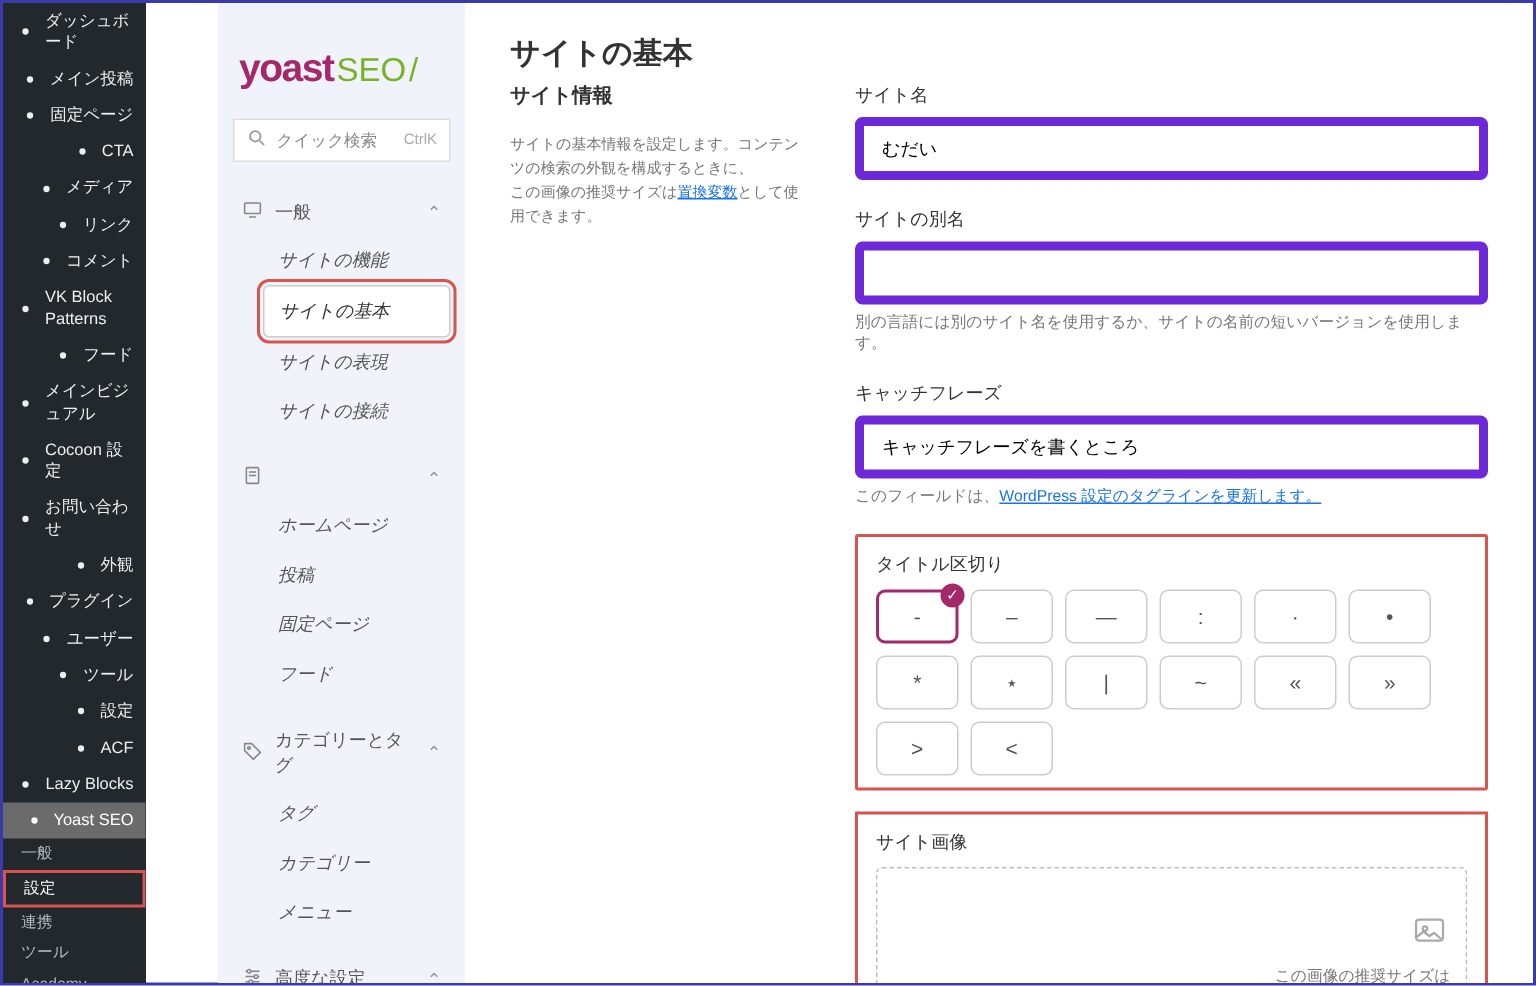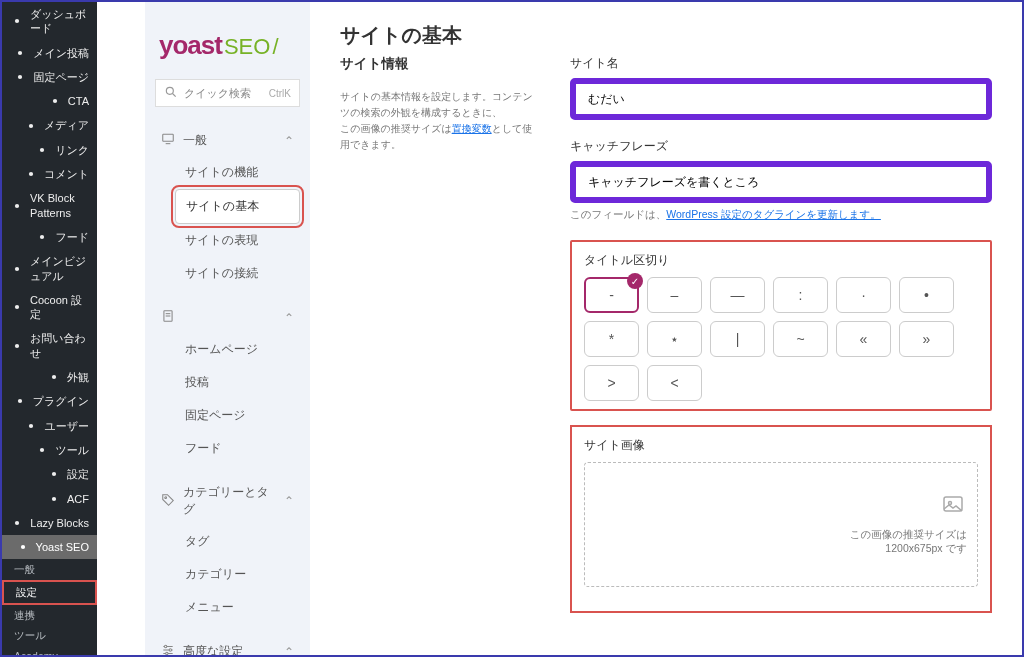--- a/index.html
+++ b/index.html
@@ -20,21 +20,21 @@
     .yoast-sidebar::-webkit-scrollbar { width: 0; }
     .logo { display: flex; align-items: baseline; gap: 2px; margin-bottom: 18px; padding: 0 4px; }
     .logo-y { color: #a4286a; font-weight: 900; font-size: 26px; letter-spacing: -1px; }
     .logo-seo { color: #77b227; font-weight: 400; font-size: 22px; }
     .logo-slash { color: #77b227; font-size: 22px; }
     .search-box { display: flex; align-items: center; background: #fff; border: 1px solid #ddd; border-radius: 0; padding: 5px 8px; margin-bottom: 18px; font-size: 11px; color: #888; }
     .search-box .kbd { margin-left: auto; font-size: 10px; color: #aaa; }
     .yoast-group { margin-bottom: 12px; }
     .yoast-group-header { display: flex; align-items: center; gap: 8px; padding: 7px 6px; font-size: 12px; color: #555; cursor: pointer; }
     .yoast-group-header .chev { margin-left: auto; color: #999; }
-    .yoast-subitems { padding-left: 20px; }
+    .yoast-subitems { padding-left: 20px; font-style: italic; }
     .yoast-subitem { padding: 8px 10px; font-size: 12px; color: #555; cursor: pointer; border-radius: 4px; }
     .yoast-subitem.active { background: #fff; border: 1px solid #ccc; color: #333; position: relative; }
     .yoast-subitem.active.red-box { outline: 2px solid #d9534f; outline-offset: 2px; }
 
     
     .main { flex: 1; padding: 20px 30px; overflow-y: auto; background: #fff; }
     .main::-webkit-scrollbar { width: 0; }
     h1 { font-size: 20px; font-weight: 600; margin-bottom: 6px; }
     .subtitle { font-size: 12px; color: #666; margin-bottom: 24px; }
     .content-row { display: flex; gap: 30px; }
@@ -333,20 +333,25 @@
           <span>この画像の推奨サイズは</span><a href="#">置換変数</a><span>として使用できます。</span>
         </p>
       </div>
 
       <div class="content-right">
         <div class="field">
           <label class="field-label">サイト名</label>
           <input class="text-input" type="text" value="むだい" style="">
         </div>
 
+        <div class="field">
+          <label class="field-label">サイトの別名</label>
+          <input class="text-input" type="text" style="">
+          <p class="field-help">別の言語には別のサイト名を使用するか、サイトの名前の短いバージョンを使用します。</p>
+        </div>
 
         <div class="field">
           <label class="field-label">キャッチフレーズ</label>
           <input class="text-input" type="text" value="キャッチフレーズを書くところ" style="">
           <p class="field-help">
             <span>このフィールドは、</span><a href="#">WordPress 設定のタグラインを更新します。</a>
           </p>
         </div>
 
         <div class="separator-section">

